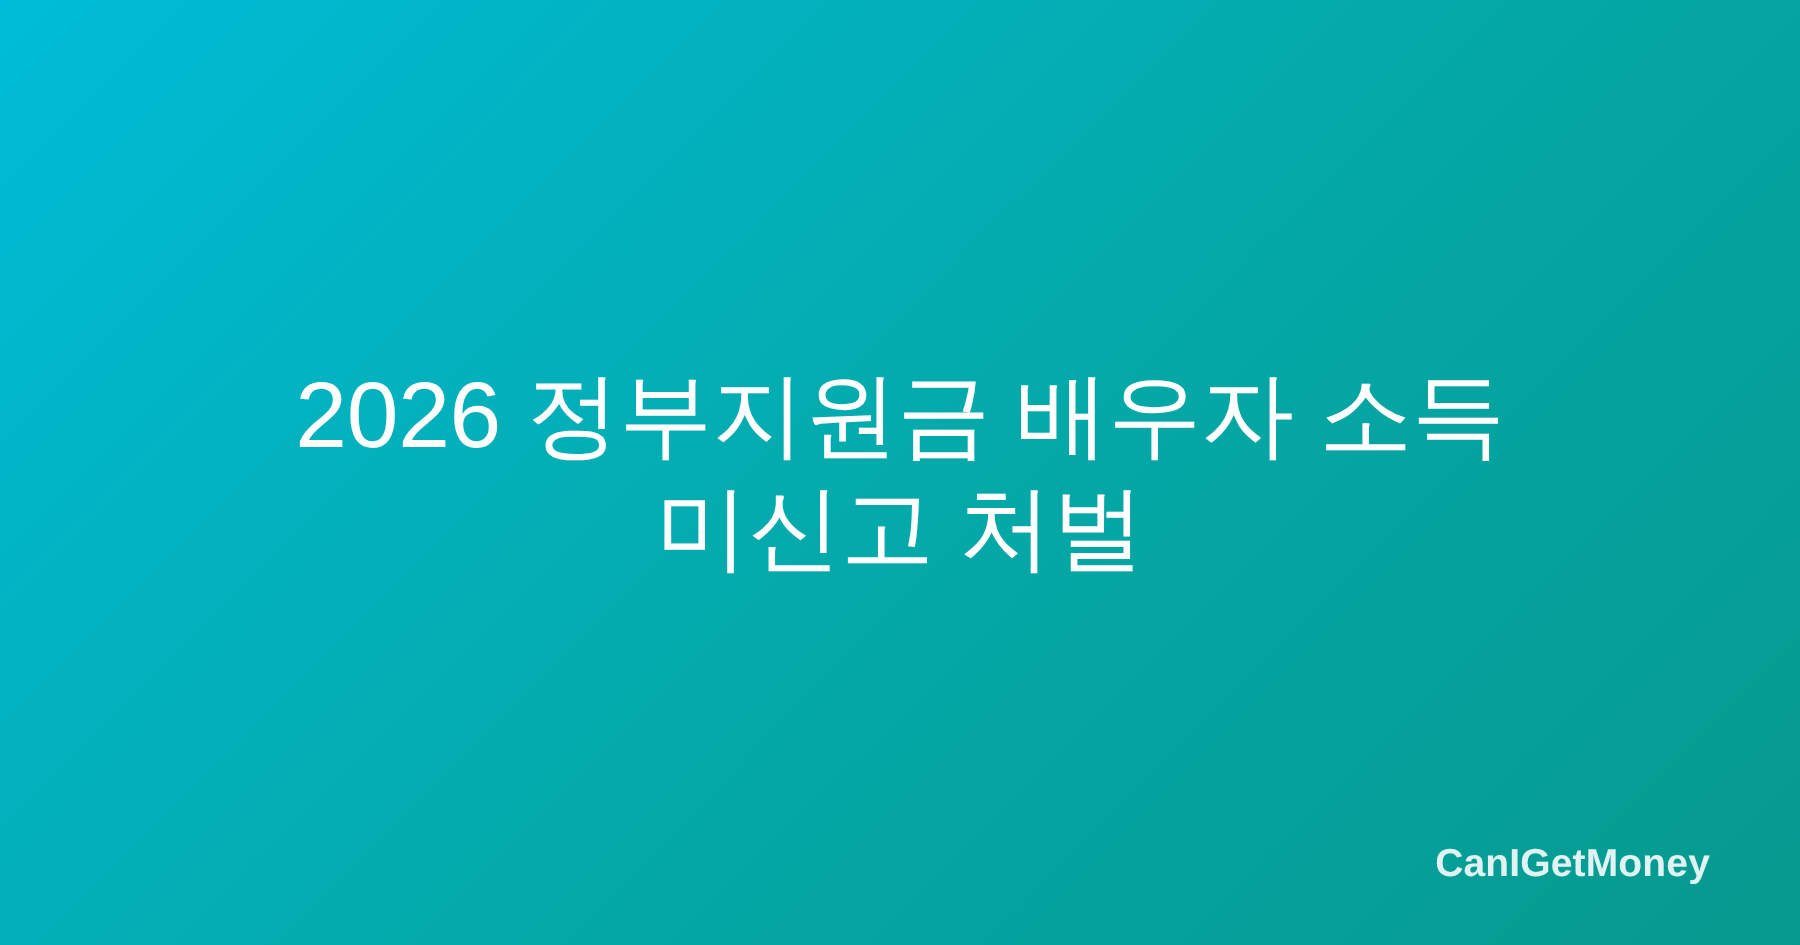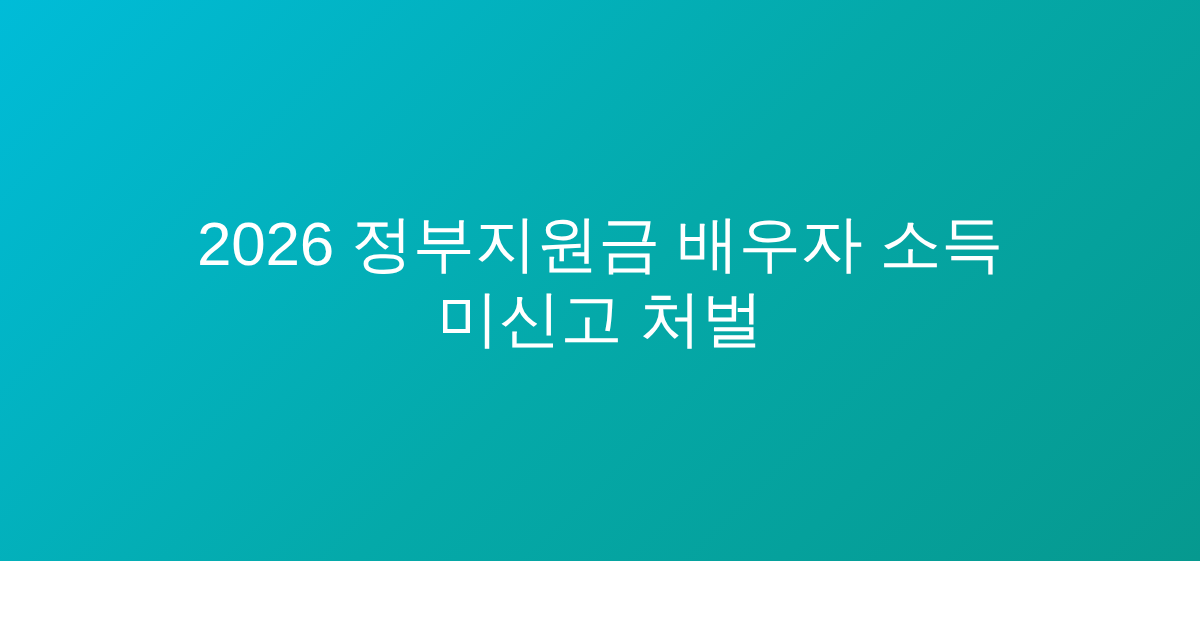--- a/index.html
+++ b/index.html
@@ -14,21 +14,21 @@
     overflow: hidden;
     font-family: "Liberation Sans", "DejaVu Sans", sans-serif;
     -webkit-font-smoothing: antialiased;
   }
 
   
   .og-card {
     position: relative;
     box-sizing: border-box;
     width: 1200px;
-    height: 561px;
+    height: 630px;
     display: flex;
     flex-direction: column;
     align-items: center;
     justify-content: center;
     overflow: hidden;
     
     background: linear-gradient(135deg, #00bcd8 0%, #04a9a9 52%, #06998f 100%);
   }
 
   
@@ -69,14 +69,15 @@
 </style>
 </head>
 <body>
 
 <div class="og-card" style="background: linear-gradient(135deg, rgb(0, 188, 216) 0%, rgb(4, 169, 169) 52%, rgb(6, 153, 143) 100%);">
 
   <div class="headline-wrap">
     <h1 class="headline" style="color: rgb(255, 255, 255);">2026 정부지원금 배우자 소득 미신고 처벌</h1>
   </div>
 
+  <div class="brand" style="color: rgba(255, 255, 255, 0.88);">CanIGetMoney</div>
 
 </div>
 
 </body></html>

